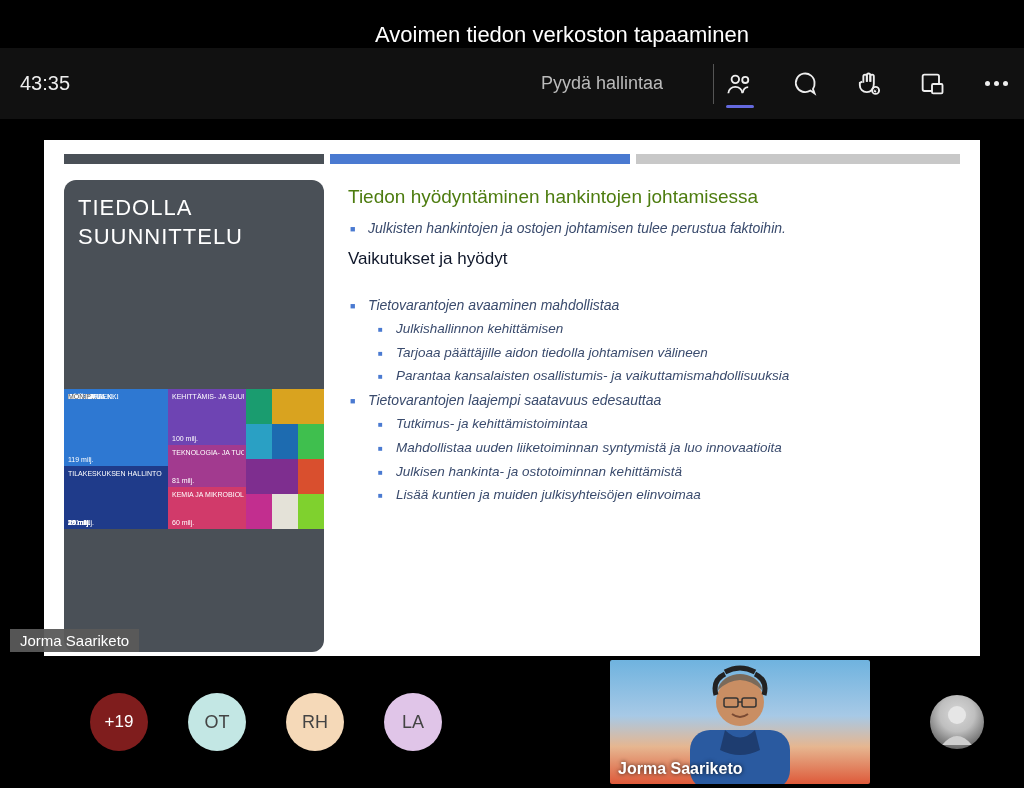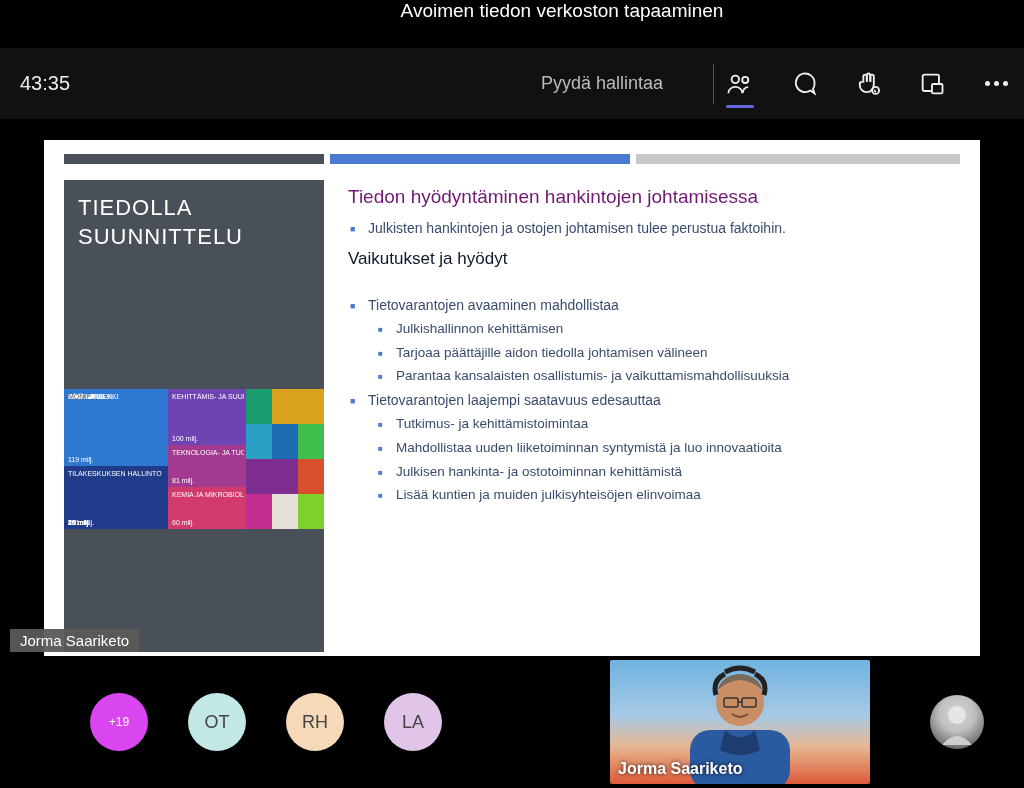--- a/index.html
+++ b/index.html
@@ -1,19 +1,19 @@
 <!DOCTYPE html>
 <html><head>
 <meta charset="utf-8">
 <style>
   * { box-sizing: border-box; margin: 0; padding: 0; }
   html, body { width: 1024px; height: 788px; font-family: "Segoe UI", Arial, sans-serif; background: #000; overflow: hidden; }
 
   
-  .titlebar { height: 48px; background: #000; color: #fff; display: flex; align-items: flex-start; justify-content: center; font-size: 19px; }
+  .titlebar { height: 48px; background: #000; color: #fff; display: flex; align-items: flex-end; justify-content: center; font-size: 22px; }
   .titlebar span { margin-left: 100px; }
 
   
   .toolbar { height: 72px; background: #111; display: flex; align-items: center; color: #ccc; padding: 0 12px 0 20px; border-bottom: 1px solid #000; }
   .timer { font-size: 20px; color: #eee; min-width: 180px; }
   .spacer { flex: 1; }
   .request-control { font-size: 18px; color: #bbb; margin-right: 40px; }
   .vsep { width: 1px; height: 40px; background: #555; margin: 0 10px; }
   .tool-icons { display: flex; align-items: center; gap: 32px; }
   .tool-btn { width: 32px; height: 32px; display: flex; align-items: center; justify-content: center; fill: none; stroke: #eee; cursor: pointer; position: relative; }
@@ -29,21 +29,21 @@
 
   
   .slide-bars { display:flex; gap:6px; height:10px; margin-bottom:16px; }
   .bar1 { flex:0 0 260px; background:#4a5057; }
   .bar2 { flex:0 0 300px; background:#4a7ad1; }
   .bar3 { flex:1; background:#c8c8c8; }
 
   .slide-body { display:flex; gap:24px; height:calc(100% - 30px); }
 
   
-  .left-panel { flex:0 0 260px; background:#4a5057; color:#fff; padding:14px 14px; position:relative; }
+  .left-panel { flex:0 0 260px; background:#4a5057; color:#fff; padding:14px 14px; position:relative;border-radius:12px; }
   .left-title { font-size:22px; font-weight:400; letter-spacing:1px; line-height:1.3; font-family:"Segoe UI Light","Segoe UI",Arial,sans-serif; }
   .treemap { position:absolute; left:0; right:0; bottom:26%; height:140px; display:flex; }
   .tm-col1 { flex:0 0 40%; display:flex; flex-direction:column; }
   .tm-a { background:#2e78d2; flex:0 0 55%; position:relative; }
   .tm-b { background:#1f3b8a; flex:1; position:relative; }
   .tm-col2 { flex:0 0 30%; display:flex; flex-direction:column; }
   .tm-c { background:#6e44b3; flex:0 0 40%; position:relative; }
   .tm-d { background:#a23a8f; flex:0 0 30%; position:relative; }
   .tm-e { background:#d13a6a; flex:1; position:relative; }
   .tm-col3 { flex:1; display:grid; grid-template-columns:1fr 1fr 1fr; grid-template-rows:repeat(4,1fr); }
@@ -55,37 +55,37 @@
   .tm-s9 { background:#7e2e8f; grid-column:1/3; }
   .tm-s10 { background:#d94f2e; }
   .tm-s11 { background:#c22e8f; }
   .tm-s12 { background:#e4e2d8; }
   .tm-s13 { background:#7fd12e; }
   .tm-lbl { position:absolute; font-size:7px; color:#fff; left:4px; top:4px; right:2px; overflow:hidden; white-space:nowrap; }
   .tm-val { position:absolute; font-size:7px; color:#fff; left:4px; bottom:3px; }
 
   
   .right-panel { flex:1; padding-top:6px; color:#3a4b6d; }
-  .h1 { font-size:19px; color:#701a75; margin-bottom:8px; font-weight:400; }
+  .h1 { font-size:19px; color:#4d7c0f; margin-bottom:8px; font-weight:400; }
   .h2 { font-size:17px; color:#0f172a; margin:8px 0 24px 0; font-weight:400; }
   ul.lvl1 { list-style:none; padding-left:20px; }
-  ul.lvl1 > li { position:relative; font-size:14px; color:#3a4b6d; line-height:1.75; }
+  ul.lvl1 > li { position:relative; font-size:14px; color:#3a4b6d; line-height:1.75;font-style:italic; }
   ul.lvl1 > li::before { content:"■"; color:#4a7ad1; font-size:9px; position:absolute; left:-18px; top:6px; }
   ul.lvl2 { list-style:none; padding-left:28px; }
   ul.lvl2 > li { position:relative; font-size:13.5px; color:#3a4b6d; line-height:1.75; }
   ul.lvl2 > li::before { content:"■"; color:#4a7ad1; font-size:8px; position:absolute; left:-18px; top:6px; }
 
   
   .name-tag { position:absolute; left:10px; bottom:4px; background:rgba(90,90,90,0.95); color:#fff; font-size:15px; padding:3px 10px; }
 
   
   .participants { height:132px; background:#000; display:flex; align-items:center; padding:0 30px; gap:40px; }
   .avatar-wrap { display:flex; gap:40px; align-items:center; margin-left:60px; }
   .avatar { width:58px; height:58px; border-radius:50%; display:flex; align-items:center; justify-content:center; font-size:18px; color:#444; font-weight:400; }
-  .av-count { background:#d946ef; color:#fff; font-size:12px; }
+  .av-count { background:#7f1d1d; color:#fff; font-size:17px; }
   .av-ot { background:#c3e7e4; }
   .av-rh { background:#f5d9b8; }
   .av-la { background:#e0c5e8; }
 
   .video-tile { width:260px; height:124px; position:relative; overflow:hidden; border-radius:2px; margin-left:auto; margin-right:20px; background:linear-gradient(180deg,#6fb3df 0%,#a7c9e6 45%,#e6b690 70%,#de5a3a 100%); }
   .video-tile .person-svg { position:absolute; left:50%; top:0; transform:translateX(-50%); }
   .vt-name { position:absolute; left:8px; bottom:6px; color:#fff; font-size:16px; font-weight:600; text-shadow:0 0 4px rgba(0,0,0,0.8); }
 
   .self-avatar { width:54px; height:54px; border-radius:50%; background:radial-gradient(circle at 50% 35%, #d8d8d8 0%, #bfbfbf 40%, #3a3a3a 100%); margin-right:10px; position:relative; overflow:hidden; }
 </style>

